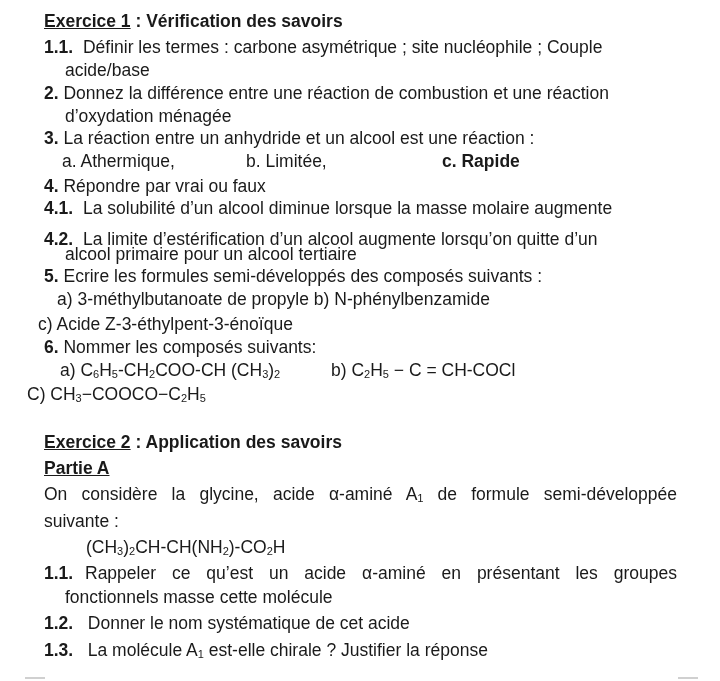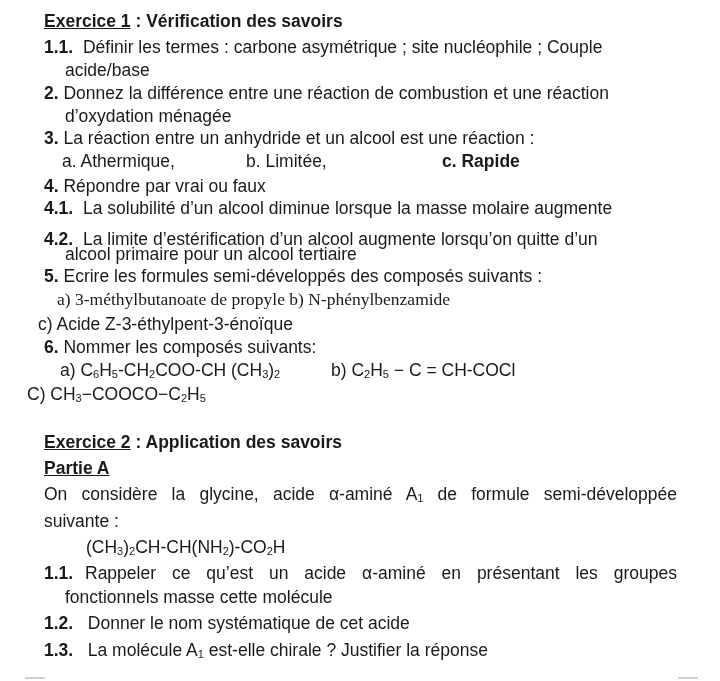--- a/index.html
+++ b/index.html
@@ -49,21 +49,21 @@
 </div>
 
 <div class="line" style="left:44px; top:228px;">
   <span class="b">4.2.</span>&nbsp;&nbsp;<span>La limite d’estérification d’un alcool augmente lorsqu’on quitte d’un</span>
 </div>
 <div class="line" style="left:65px; top:243px;">alcool primaire pour un alcool tertiaire</div>
 
 <div class="line" style="left:44px; top:265px;">
   <span class="b">5.</span>&nbsp;<span>Ecrire les formules semi-développés des composés suivants :</span>
 </div>
-<div class="line" style="left:57px; top:288px;font-family:Liberation Serif, serif;">a) 3-méthylbutanoate de propyle b) N-phénylbenzamide</div>
+<div class="line" style="left:57px; top:288px;">a) 3-méthylbutanoate de propyle b) N-phénylbenzamide</div>
 <div class="line" style="left:38px; top:313px;">c) Acide Z-3-éthylpent-3-énoïque</div>
 
 <div class="line" style="left:44px; top:336px;">
   <span class="b">6.</span>&nbsp;<span>Nommer les composés suivants:</span>
 </div>
 <div class="line" style="left:60px; top:359px;">
   <span>a) </span><span>C<sub>6</sub>H<sub>5</sub>-CH<sub>2</sub>COO-CH (CH<sub>3</sub>)<sub>2</sub></span>
 </div>
 <div class="line" style="left:331px; top:359px;">
   <span>b) </span><span>C<sub>2</sub>H<sub>5</sub> − C = CH-COCl</span>

